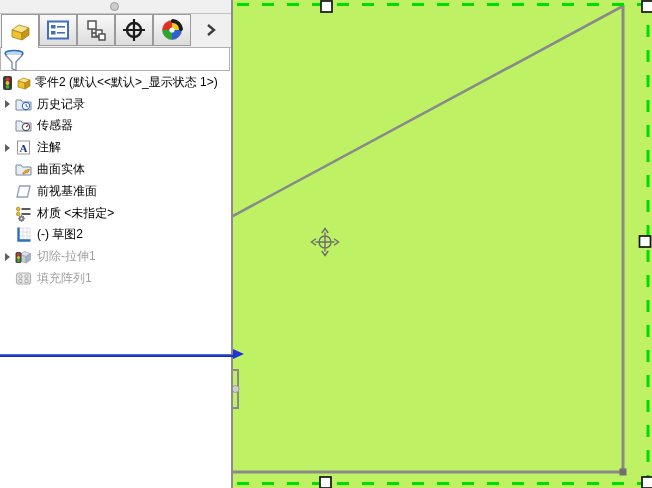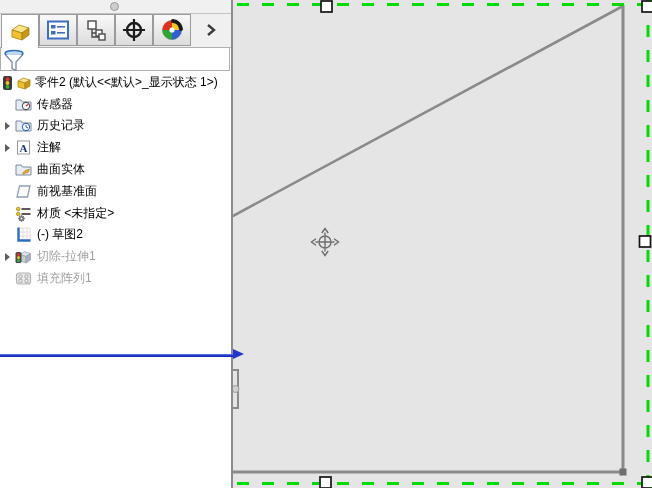--- a/index.html
+++ b/index.html
@@ -1,16 +1,16 @@
 <!DOCTYPE html>
 <html><head>
 <meta charset="utf-8">
 <style>
   html,body{margin:0;padding:0;}
-  #app{position:relative;width:652px;height:488px;background:#e5e5e5;overflow:hidden;
+  #app{position:relative;width:652px;height:488px;background:#bef264;overflow:hidden;
        font-family:"Liberation Sans","DejaVu Sans",sans-serif;font-size:12px;color:#000;}
 
   
   #panel{position:absolute;left:0;top:0;width:233px;height:488px;background:#ffffff;
          border-right:2px solid #8c8c8c;box-sizing:border-box;}
   #topstrip{position:absolute;left:0;top:0;width:231px;height:13px;background:#f0f0f0;
             border-bottom:1px solid #c3c3c3;}
   #collapse-dot{position:absolute;left:110px;top:2px;width:7px;height:7px;border-radius:50%;
                 background:#cdcdcd;border:1px solid #9a9a9a;}
   #tabbar{position:absolute;left:0;top:14px;width:231px;height:33px;background:#f0f0f0;
@@ -122,39 +122,39 @@
         </svg>
         <svg class="ric root-ic" style="flex-basis:15px;width:15px" viewBox="0 0 15 17">
           <polygon points="1,7 6,4 13,6 8,9" fill="#fce28a" stroke="#a08312" stroke-width="0.7"></polygon>
           <polygon points="1,7 8,9 8,15 1,13" fill="#f0c12c" stroke="#a08312" stroke-width="0.7"></polygon>
           <polygon points="8,9 13,6 13,12 8,15" fill="#c8961a" stroke="#a08312" stroke-width="0.7"></polygon>
         </svg>
         <span class="lbl">零件2 (默认&lt;&lt;默认&gt;_显示状态 1&gt;)</span>
       </div>
 
       <div class="row">
+        <span class="aw">
+            <span class="expand"></span>
+          </span>
+        <svg class="ric" viewBox="0 0 17 17">
+          <path d="M1 4 L6 4 L7.5 6 L16 6 L16 14 L1 14 Z" fill="#e7edf5" stroke="#7b8aa0" stroke-width="1"></path>
+          <circle cx="11" cy="10" r="3.6" fill="#ffffff" stroke="#3a6bc4" stroke-width="1.1"></circle>
+          <path d="M11 8 V10 L13 11" fill="none" stroke="#3a6bc4" stroke-width="1"></path>
+        </svg>
+        <span class="lbl">历史记录</span>
+      </div>
+
+      <div class="row">
         <span class="aw"></span>
         <svg class="ric" viewBox="0 0 17 17">
           <path d="M1 4 L6 4 L7.5 6 L16 6 L16 14 L1 14 Z" fill="#e7edf5" stroke="#7b8aa0" stroke-width="1"></path>
           <circle cx="11" cy="10" r="3.6" fill="#ffffff" stroke="#555" stroke-width="1.1"></circle>
           <path d="M11 10 L13.3 8.3" stroke="#d02020" stroke-width="1.2"></path>
         </svg>
         <span class="lbl">传感器</span>
-      </div>
-
-      <div class="row">
-        <span class="aw">
-            <span class="expand"></span>
-          </span>
-        <svg class="ric" viewBox="0 0 17 17">
-          <path d="M1 4 L6 4 L7.5 6 L16 6 L16 14 L1 14 Z" fill="#e7edf5" stroke="#7b8aa0" stroke-width="1"></path>
-          <circle cx="11" cy="10" r="3.6" fill="#ffffff" stroke="#3a6bc4" stroke-width="1.1"></circle>
-          <path d="M11 8 V10 L13 11" fill="none" stroke="#3a6bc4" stroke-width="1"></path>
-        </svg>
-        <span class="lbl">历史记录</span>
       </div>
 
       <div class="row">
         <span class="aw">
             <span class="expand"></span>
           </span>
         <svg class="ric" viewBox="0 0 17 17">
           <rect x="2.5" y="2" width="12" height="13" fill="#ffffff" stroke="#9a9a9a" stroke-width="1"></rect>
           <text x="8.5" y="12.5" text-anchor="middle" font-size="11" font-weight="bold" fill="#16337e" font-family="Liberation Serif,serif">A</text>
         </svg>

